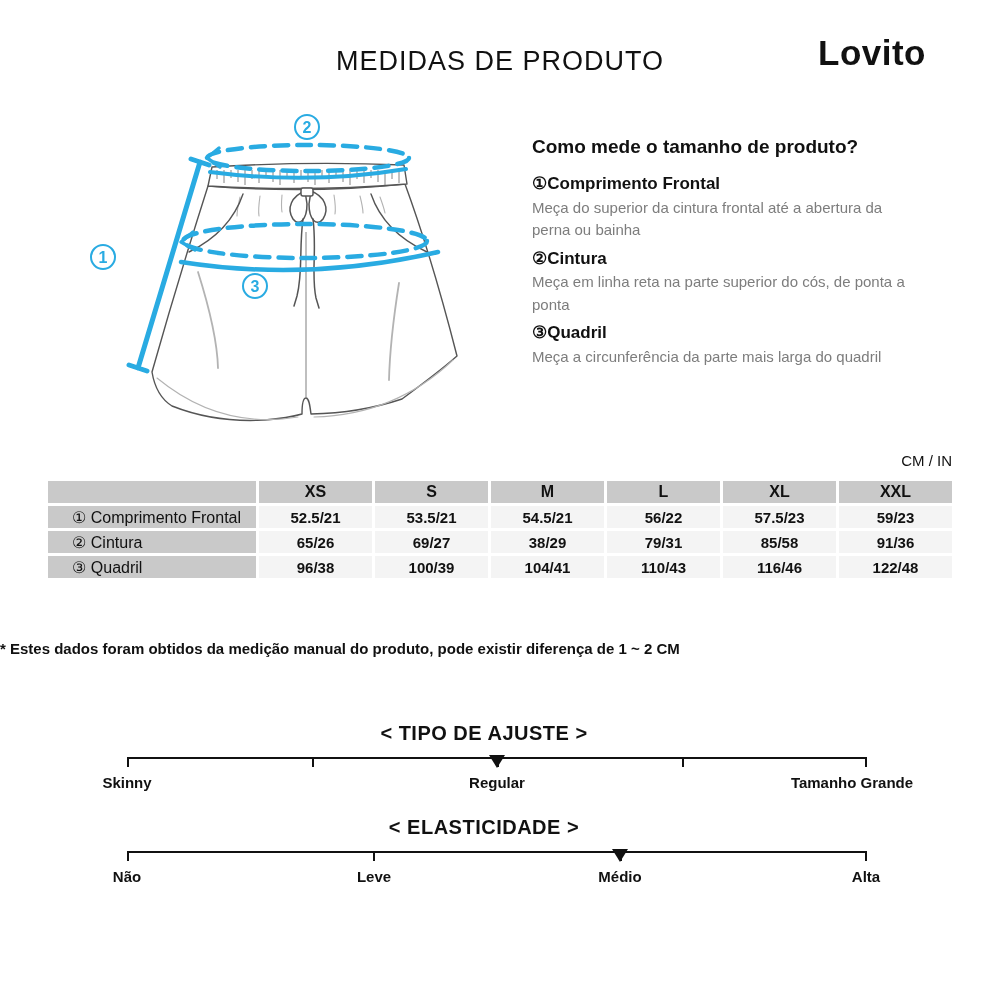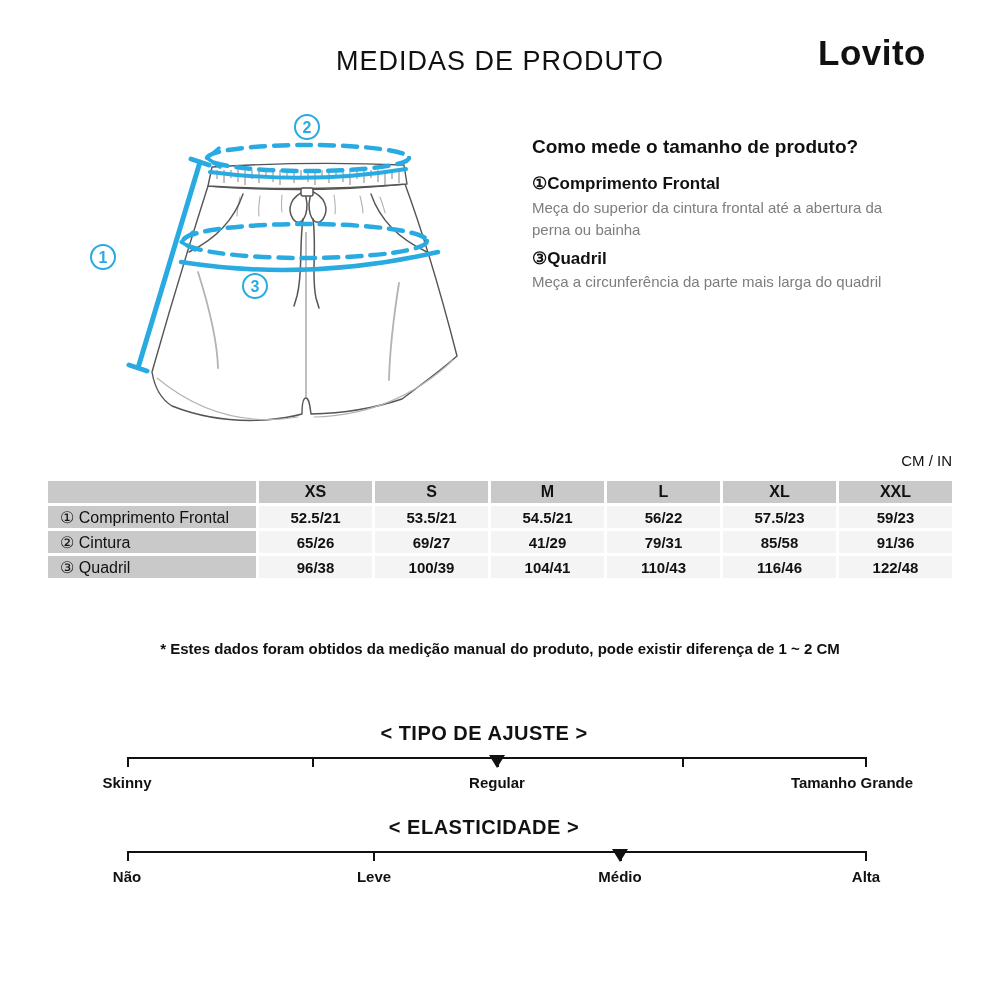--- a/index.html
+++ b/index.html
@@ -18,24 +18,24 @@
   .g-desc{font-size:15px;color:#7d7d7d;line-height:1.5;margin-bottom:5px;}
 
   .unit-label{position:absolute;top:452px;left:0;width:952px;text-align:right;
               font-size:15px;font-weight:normal;}
 
   .size-table{position:absolute;left:48px;top:481px;width:904px;display:grid;
               grid-template-columns:208px repeat(6,1fr);gap:3px;}
   .cell{height:22px;display:flex;align-items:center;justify-content:center;font-size:15px;}
   .cell.corner,.cell.hdr,.cell.lbl{background:#c9c9c9;}
   .cell.hdr{font-weight:bold;font-size:16px;}
-  .cell.lbl{justify-content:flex-start;padding-left:12px;font-size:16px;}
+  .cell.lbl{justify-content:flex-start;padding-left:24px;font-size:16px;}
   .cell.val{background:#f4f4f4;font-weight:bold;}
 
-  .footnote{position:absolute;top:640px;left:0;width:1000px;text-align:center;
+  .footnote{position:absolute;top:640px;left:0;width:1000px;text-align:left;
             font-size:15px;font-weight:bold;}
 
   .scale-title{position:absolute;left:0;width:968px;text-align:center;
                font-size:20px;font-weight:bold;letter-spacing:0.5px;}
   #st1{top:722px;} #st2{top:816px;}
 
   .scale-line{position:absolute;left:127px;width:740px;height:2px;background:#111;}
   #sl1{top:757px;} #sl2{top:851px;}
   .tick{position:absolute;top:0;width:2px;height:10px;background:#111;}
   .marker{position:absolute;top:-2px;width:0;height:0;border-left:8px solid transparent;
@@ -117,20 +117,24 @@
     </svg>
   </div>
 
   <div class="guide">
     <div class="guide-title">Como mede o tamanho de produto?</div>
     <div>
       <div class="g-label">①Comprimento Frontal</div>
       <div class="g-desc">Meça do superior da cintura frontal até a abertura da perna ou bainha</div>
     </div>
     <div>
+      <div class="g-label">②Cintura</div>
+      <div class="g-desc">Meça em linha reta na parte superior do cós, de ponta a ponta</div>
+    </div>
+    <div>
       <div class="g-label">③Quadril</div>
       <div class="g-desc">Meça a circunferência da parte mais larga do quadril</div>
     </div>
   </div>
 
   <div class="unit-label">CM / IN</div>
 
   <div class="size-table">
     <div class="cell corner"></div>
     <div class="cell hdr">XS</div>
@@ -144,21 +148,21 @@
     <div class="cell val">52.5/21</div>
     <div class="cell val">53.5/21</div>
     <div class="cell val">54.5/21</div>
     <div class="cell val">56/22</div>
     <div class="cell val">57.5/23</div>
     <div class="cell val">59/23</div>
 
     <div class="cell lbl">② Cintura</div>
     <div class="cell val">65/26</div>
     <div class="cell val">69/27</div>
-    <div class="cell val">41/29</div>
+    <div class="cell val">38/29</div>
     <div class="cell val">79/31</div>
     <div class="cell val">85/58</div>
     <div class="cell val">91/36</div>
 
     <div class="cell lbl">③ Quadril</div>
     <div class="cell val">96/38</div>
     <div class="cell val">100/39</div>
     <div class="cell val">104/41</div>
     <div class="cell val">110/43</div>
     <div class="cell val">116/46</div>

